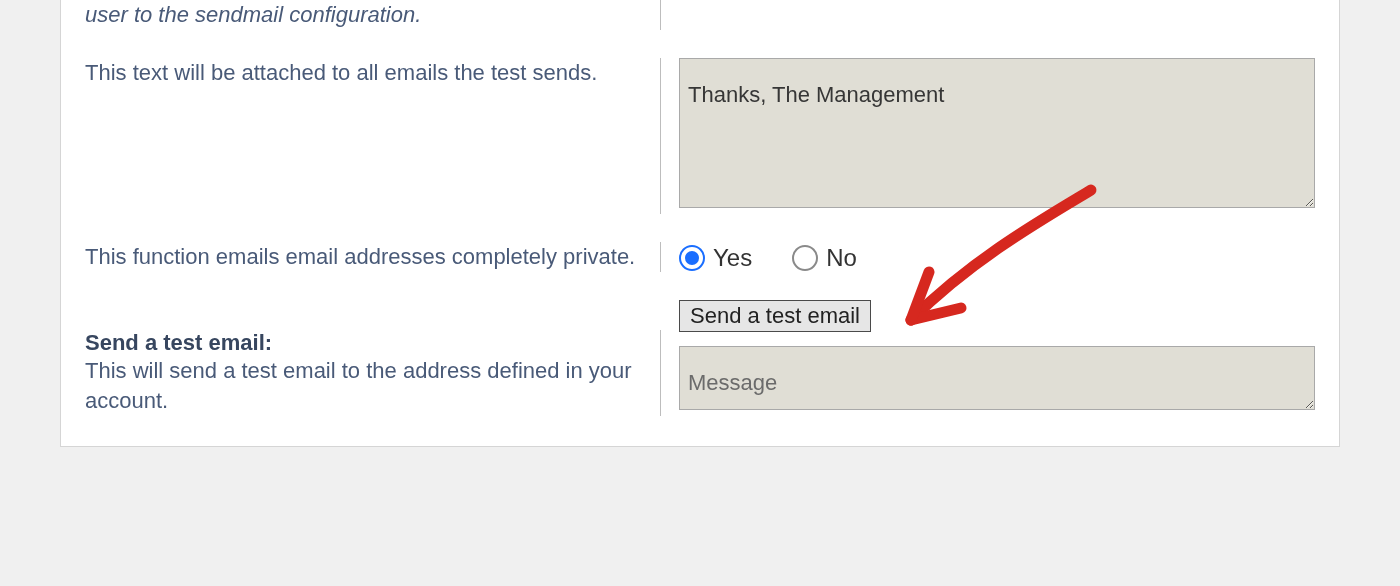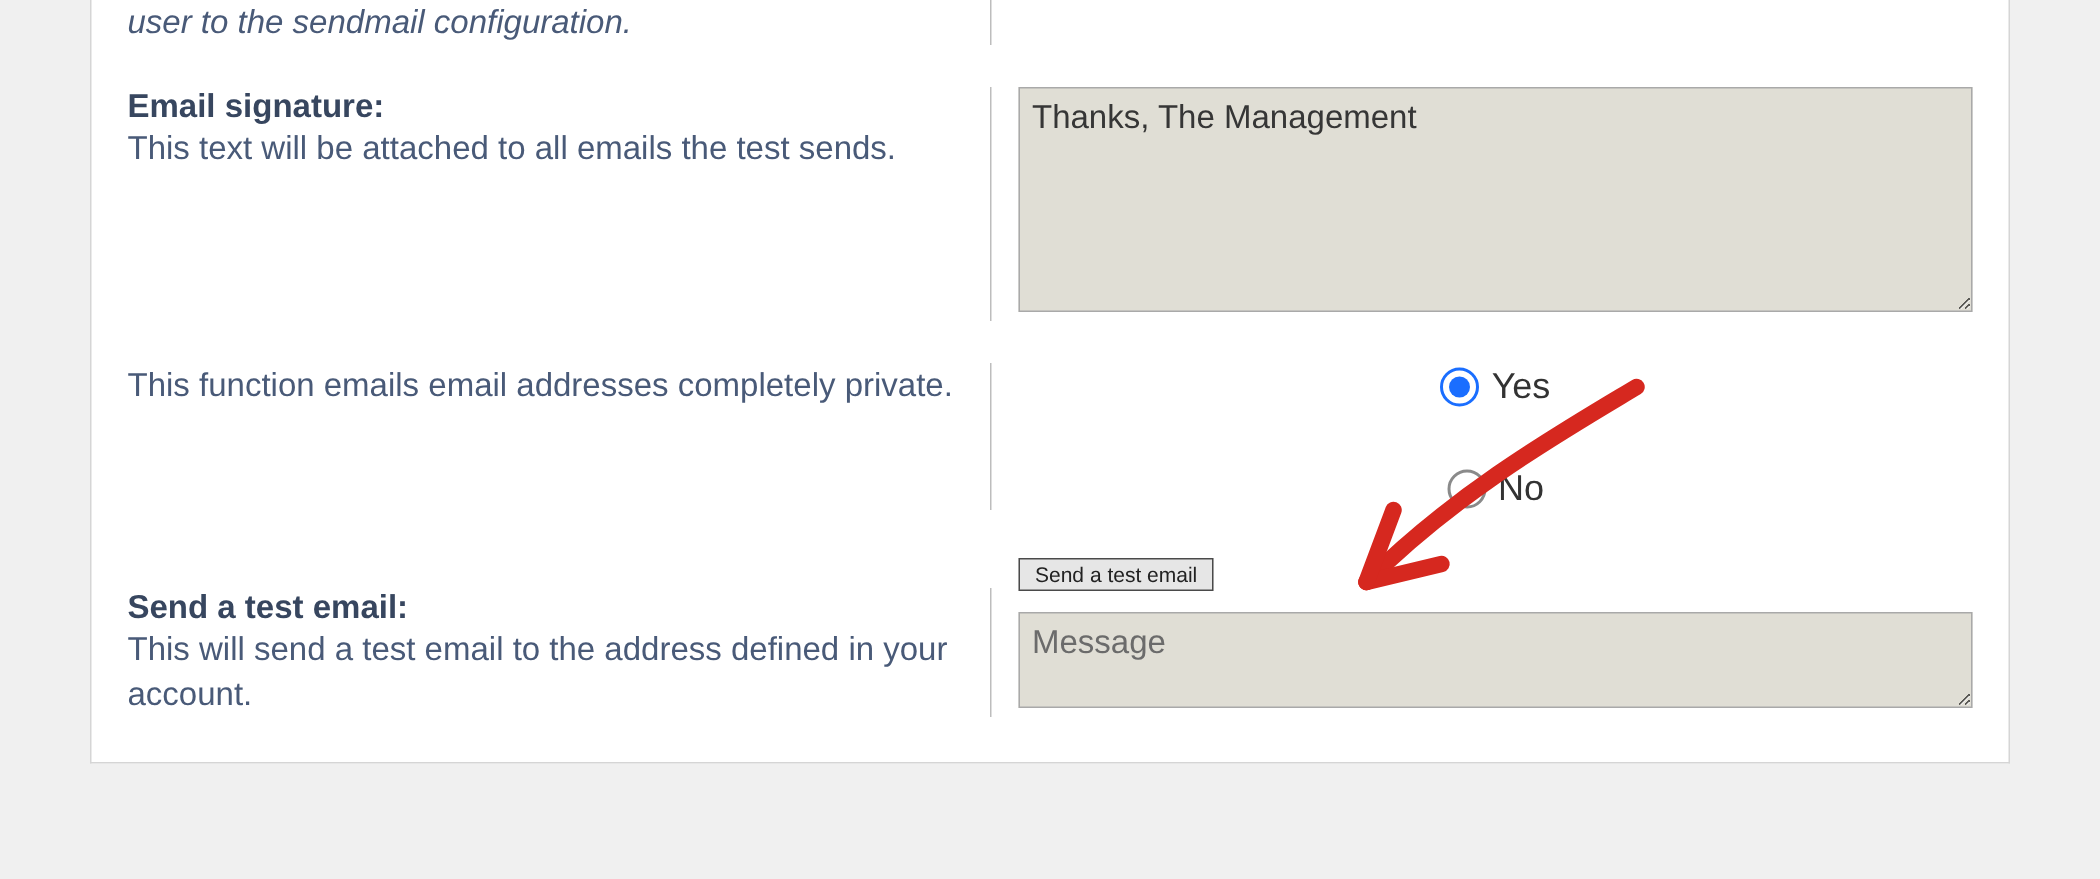--- a/index.html
+++ b/index.html
@@ -48,38 +48,37 @@
     .italic {
       font-style: italic;
     }
     textarea {
       width: 100%;
       background: #e0ded5;
       border: 1px solid #a9a9a9;
       font-family: inherit;
       font-size: 22px;
       color: #363636;
-      padding: 6px 8px;
+      padding: 23px 8px;
       resize: both;
     }
     .sig-area {
       height: 150px;
     }
     .msg-area {
       height: 64px;
     }
     .msg-area::placeholder {
       color: #6b6b6b;
     }
     .radio-group {
       display: flex;
       align-items: center;
       gap: 40px;
       margin-top: 2px;
-      flex-direction: column;
     }
     .radio-item {
       display: flex;
       align-items: center;
       gap: 8px;
       font-size: 24px;
       color: #333;
     }
     .radio {
       width: 26px;
@@ -103,21 +102,21 @@
       left: 50%;
       transform: translate(-50%, -50%);
     }
     .radio-no {
       border: 2px solid #8a8a8a;
     }
     .test-btn {
       background: #e6e6e6;
       border: 1px solid #4a4a4a;
       font-family: inherit;
-      font-size: 14px;
+      font-size: 22px;
       color: #222;
       padding: 2px 10px;
       cursor: pointer;
       margin-bottom: 14px;
       display: inline-block;
     }
     .arrow-svg {
       position: absolute;
       left: 230px;
       top: -120px;
@@ -131,21 +130,20 @@
 
   <div class="row">
     <div class="left">
       <div class="desc italic">user to the sendmail configuration.</div>
     </div>
     <div class="right"></div>
   </div>
 
   <div class="row">
     <div class="left">
-      <div class="label">Email signature:</div>
       <div class="desc">This text will be attached to all emails the test sends.</div>
     </div>
     <div class="right">
       <textarea class="sig-area" style="">Thanks, The Management</textarea>
     </div>
   </div>
 
   <div class="row">
     <div class="left">
       <div class="desc">This function emails email addresses completely private.</div>

